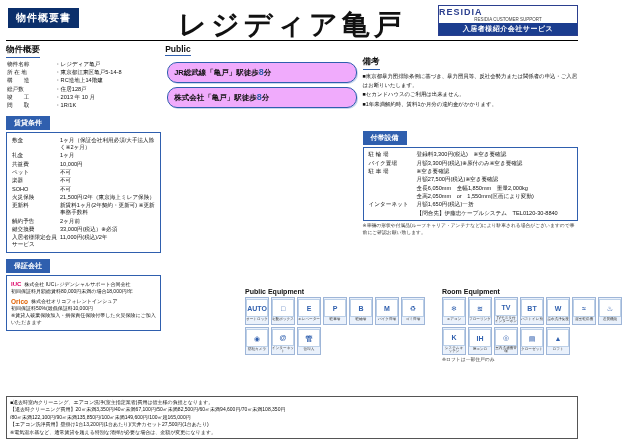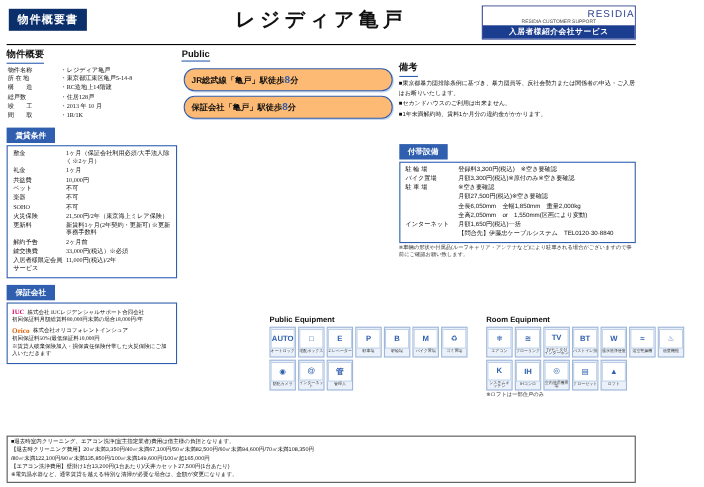--- a/index.html
+++ b/index.html
@@ -17,32 +17,32 @@
   .header{position:relative;height:36px;border-bottom:1px solid #000;}
   .hdr-tag{
     position:absolute;left:2px;top:4px;
     background:#0b2f6b;color:#fff;
     font-size:10px;font-weight:bold;
     padding:3px 8px;letter-spacing:1px;
   }
   .hdr-title{
     position:absolute;left:0;right:0;top:2px;
     text-align:center;
-    font-size:18px;font-weight:bold;letter-spacing:4px;
+    font-size:28px;font-weight:bold;letter-spacing:4px;
     color:#111;
   }
   .hdr-brand{
     position:absolute;right:0;top:1px;
     width:140px;border:1px solid #2b3f8f;
     box-sizing:border-box;
   }
   .hdr-brand .b1{
     background:#fff;color:#2b3f8f;
-    font-size:9px;font-weight:normal;letter-spacing:1px;
-    text-align:right;padding:1px 0 0 0;
+    font-size:9px;font-weight:bold;letter-spacing:1px;
+    text-align:left;padding:1px 0 0 0;
   }
   .hdr-brand .b2{
     background:#fff;color:#444;
     font-size:4.5px;text-align:center;padding:0 0 1px 0;
   }
   .hdr-brand .b3{
     background:#1b3d8f;color:#fff;
     font-size:7px;font-weight:bold;text-align:center;
     letter-spacing:0.5px;padding:1px 0;
   }
@@ -53,34 +53,34 @@
     font-size:7px;font-weight:bold;padding:2px 8px;
   }
   .chip-plain{
     display:inline-block;color:#111;font-size:8.5px;font-weight:bold;
     border-bottom:0;
   }
 
   
   .cols{display:flex;gap:4px;margin-top:3px;}
   .col{box-sizing:border-box;}
-  .colL{width:170px;font-family:Liberation Serif, serif;}
+  .colL{width:170px;}
   .colM{width:212px;}
   .colR{width:236px;margin-top:12px;}
 
   .box{border:1px solid #2f5fae;box-sizing:border-box;padding:3px 4px;margin-top:2px;}
 
   table.kv{width:100%;border-collapse:collapse;font-size:5.6px;}
   table.kv td{padding:0.7px 1px;vertical-align:top;line-height:1.25;}
   table.kv td.k{width:46px;color:#111;}
 
   
   .bubble{
     border:1px solid #2f5fae;border-radius:10px;
-    background:#fdba74;font-size:7.5px;font-weight:bold;
+    background:#f0abfc;font-size:7.5px;font-weight:bold;
     padding:4px 6px;margin:4px 2px 0 2px;color:#111;
     box-shadow:1px 1px 0 #c9d7ee;
   }
   .bubble .min{color:#2f5fae;font-size:9px;}
 
   
   .bullets{font-size:5.4px;line-height:1.6;}
   .bullets div{margin-bottom:1px;}
 
   
@@ -236,21 +236,21 @@
       </div>
 
     </div>
 
     <div class="col colM">
       <div class="chip-plain title-underline">Public</div>
       <div class="bubble">
         <span>JR総武線「亀戸」駅徒歩</span><span class="min">8</span><span>分</span>
       </div>
       <div class="bubble">
-        <span>保証会社「亀戸」駅徒歩</span><span class="min">8</span><span>分</span>
+        <span>株式会社「亀戸」駅徒歩</span><span class="min">8</span><span>分</span>
       </div>
     </div>
 
     <div class="col colR">
       <div class="chip-plain title-underline">備考</div>
       <div class="bullets">
         <div>■東京都暴力団排除条例に基づき、暴力団員等、反社会勢力または関係者の申込・ご入居はお断りいたします。</div>
         <div>■セカンドハウスのご利用は出来ません。</div>
         <div>■1年未満解約時、賃料1か月分の違約金がかかります。</div>
       </div>

